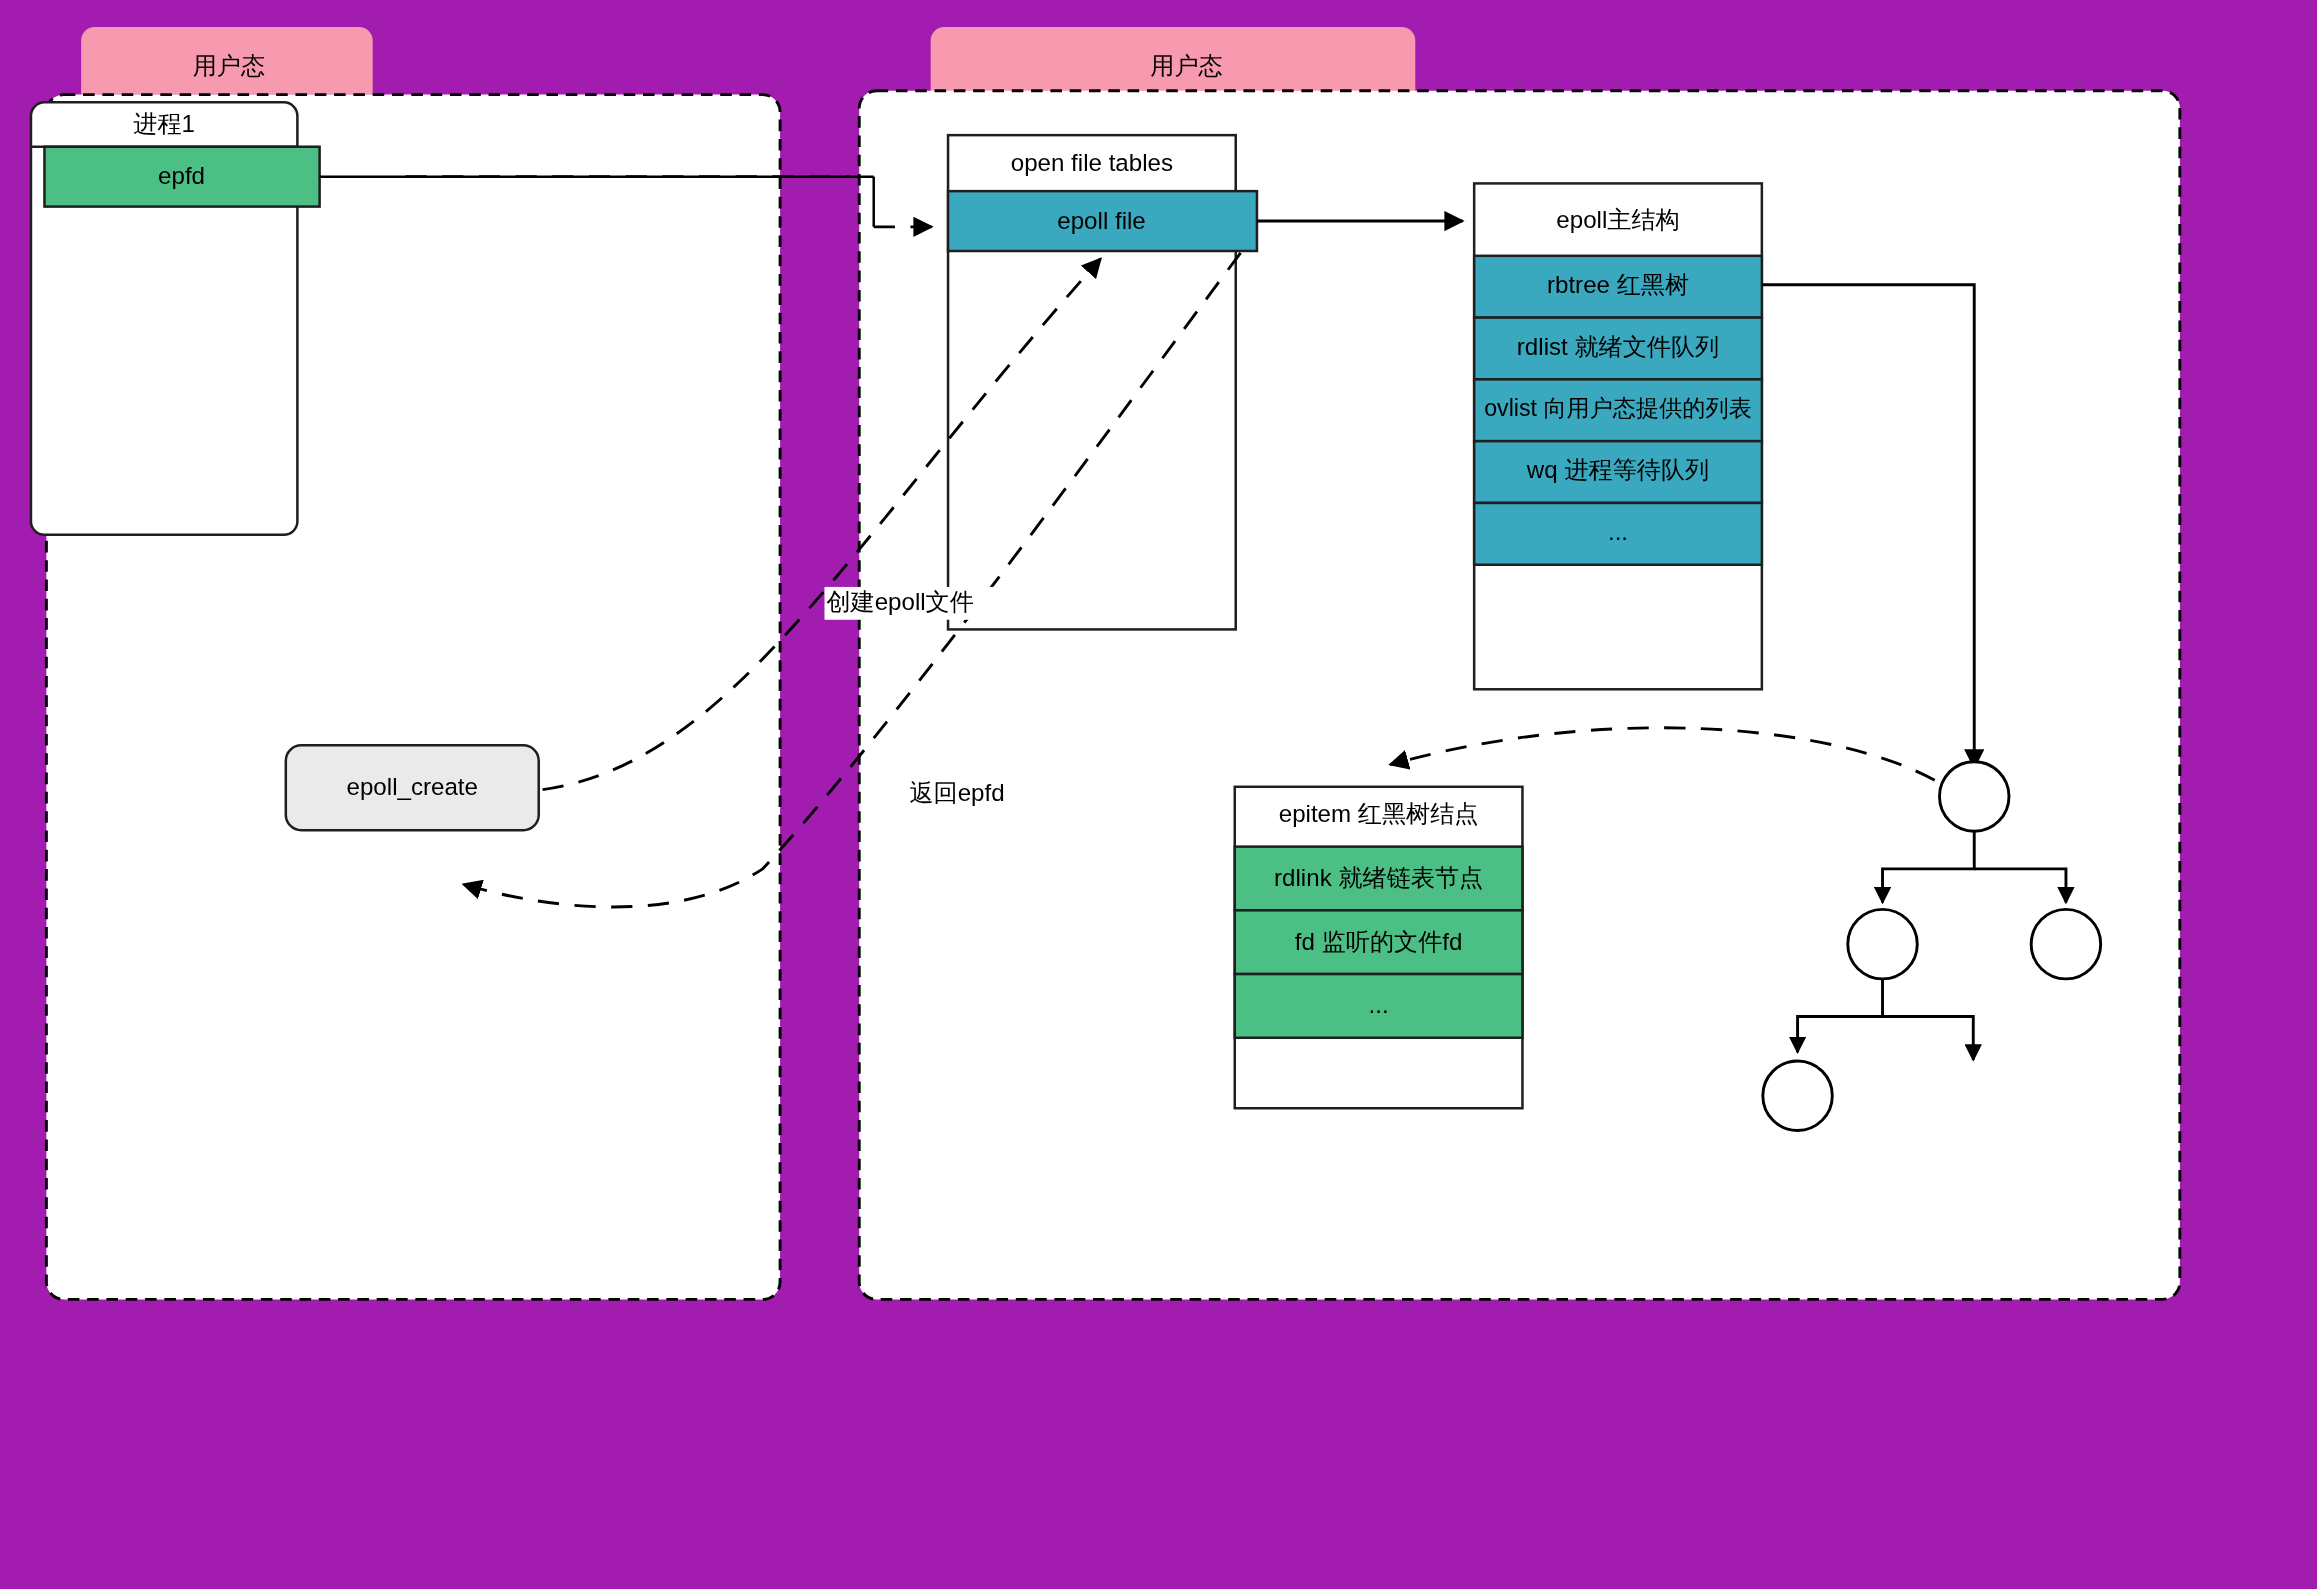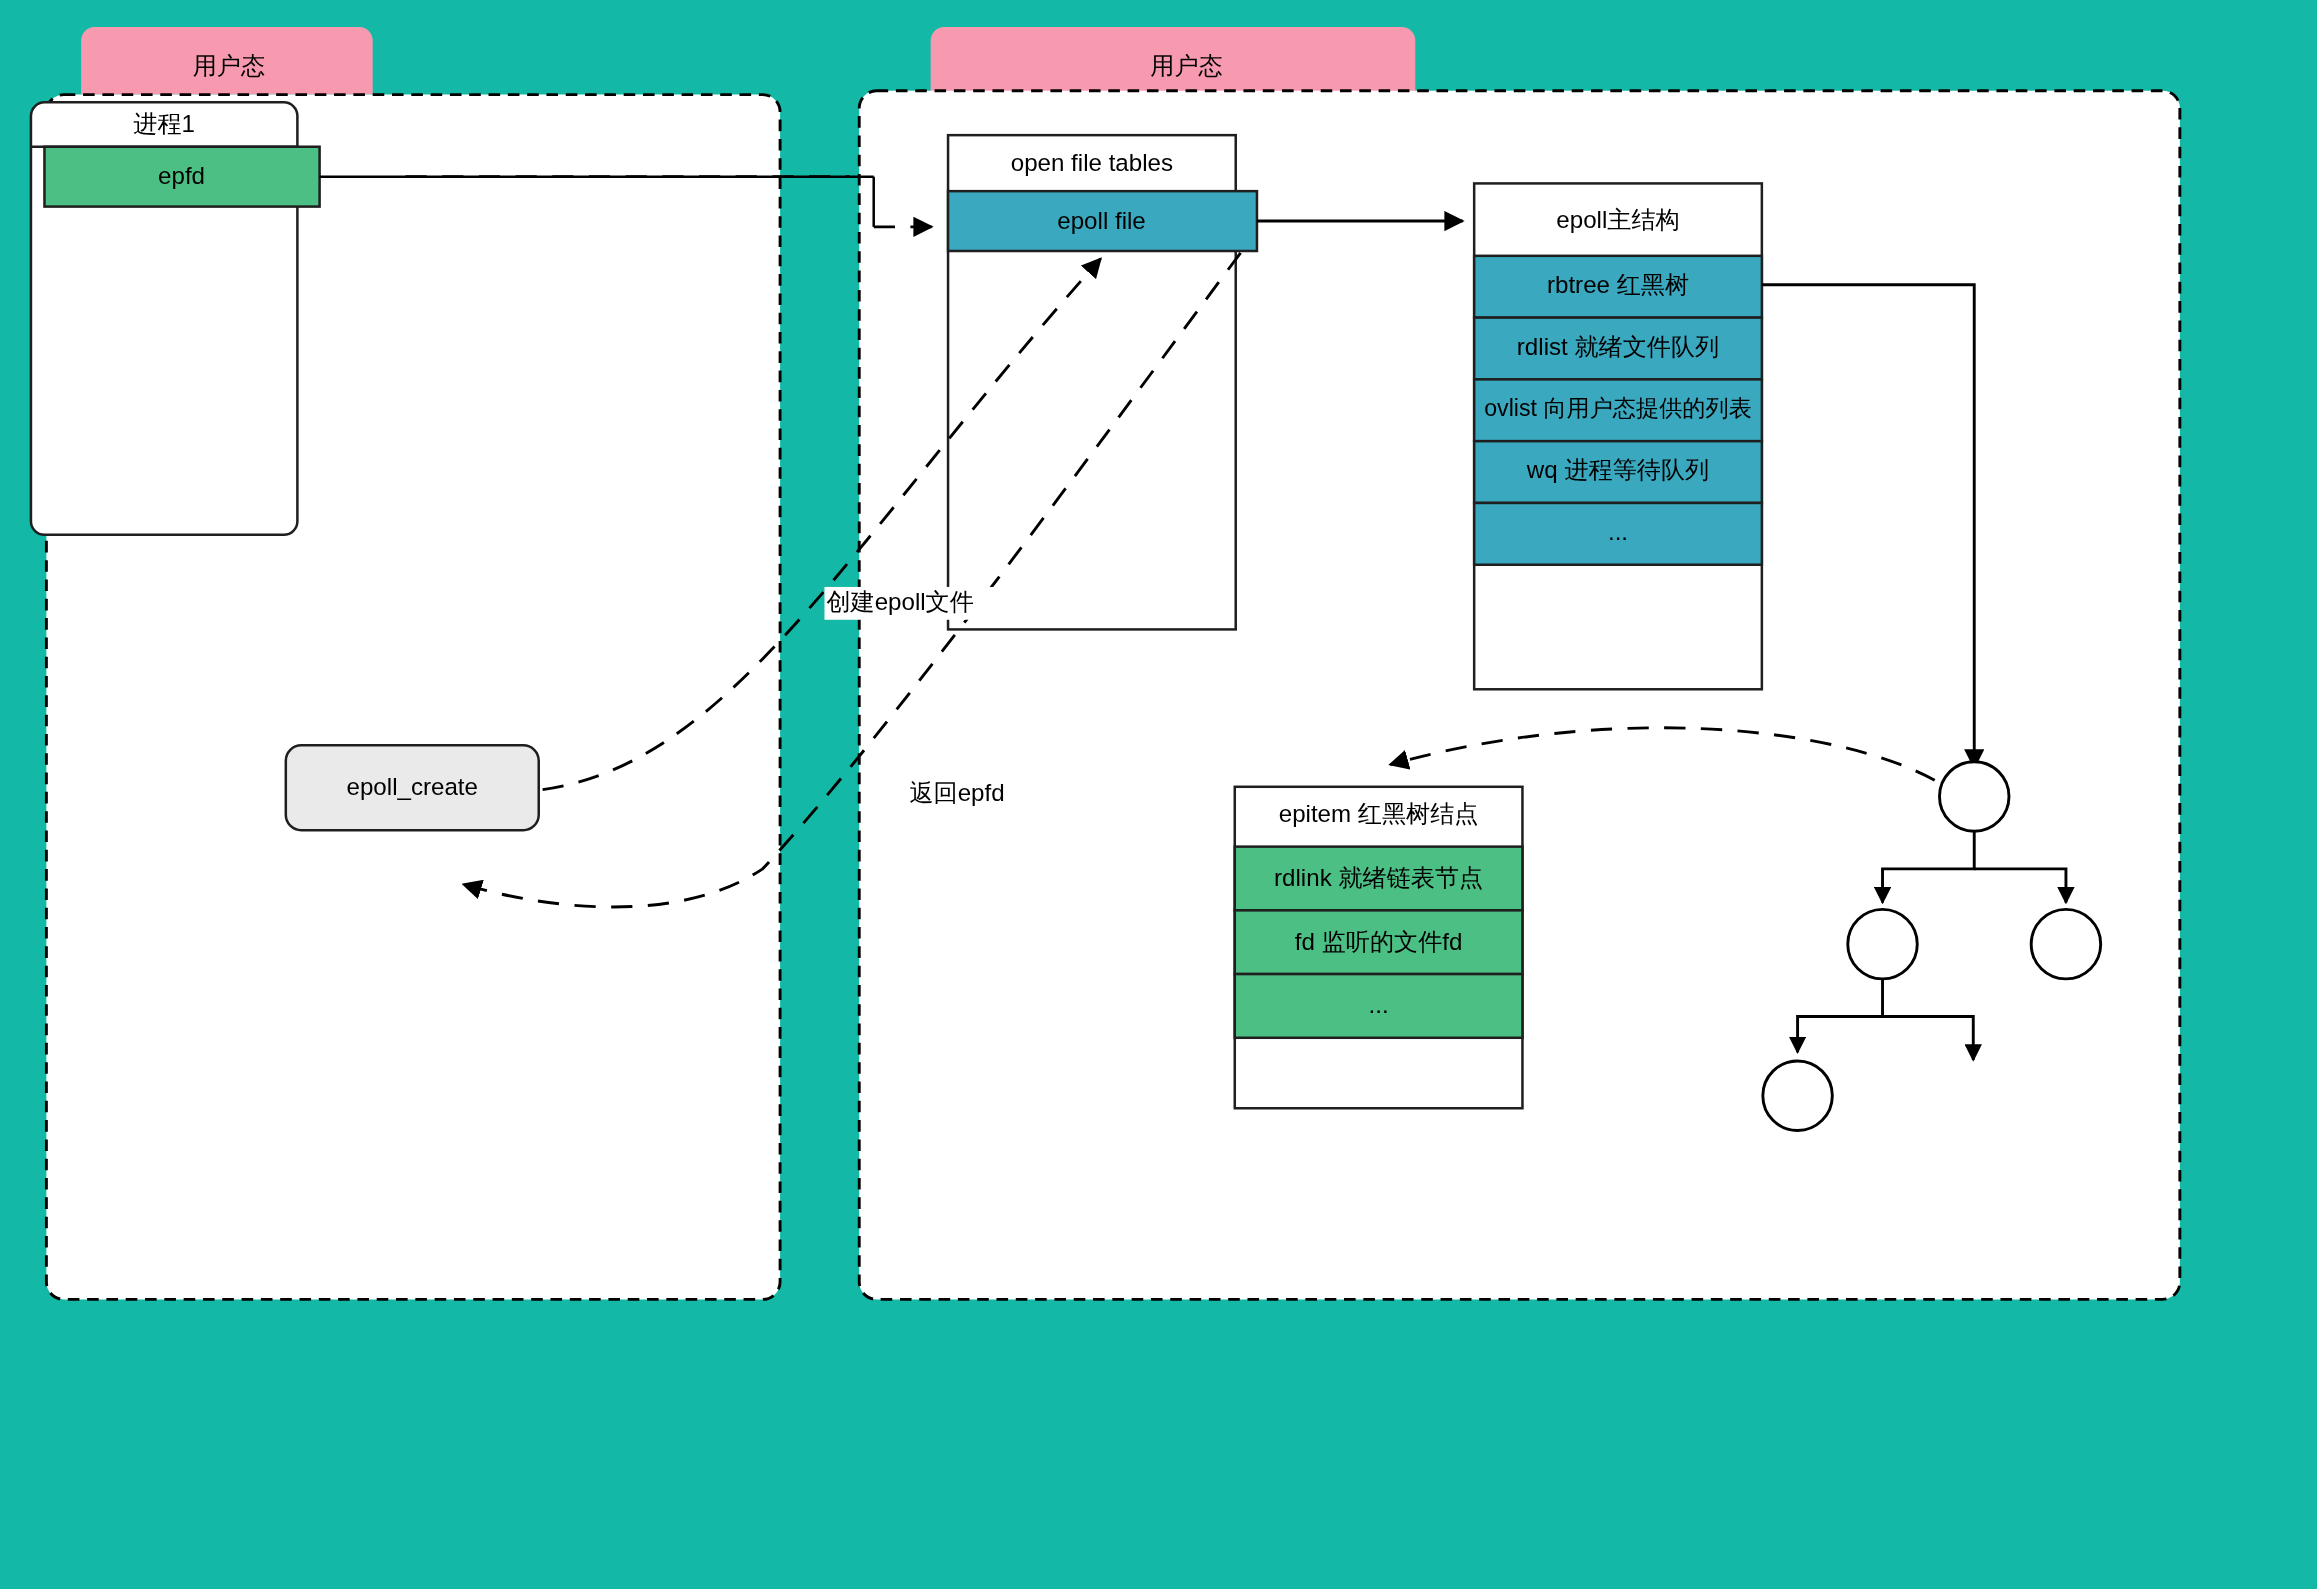--- a/index.html
+++ b/index.html
@@ -4,21 +4,21 @@
 <style>
   html, body {
     margin: 0;
     padding: 0;
     background: #000000;
   }
   #canvas {
     position: relative;
     width: 2317px;
     height: 1589px;
-    background: #14b8a6;
+    background: #a21caf;
     font-family: "Liberation Sans", "DejaVu Sans", sans-serif;
     overflow: hidden;
   }
   svg#diagram {
     position: absolute;
     left: 0;
     top: 0;
     width: 2317px;
     height: 1589px;
   }

